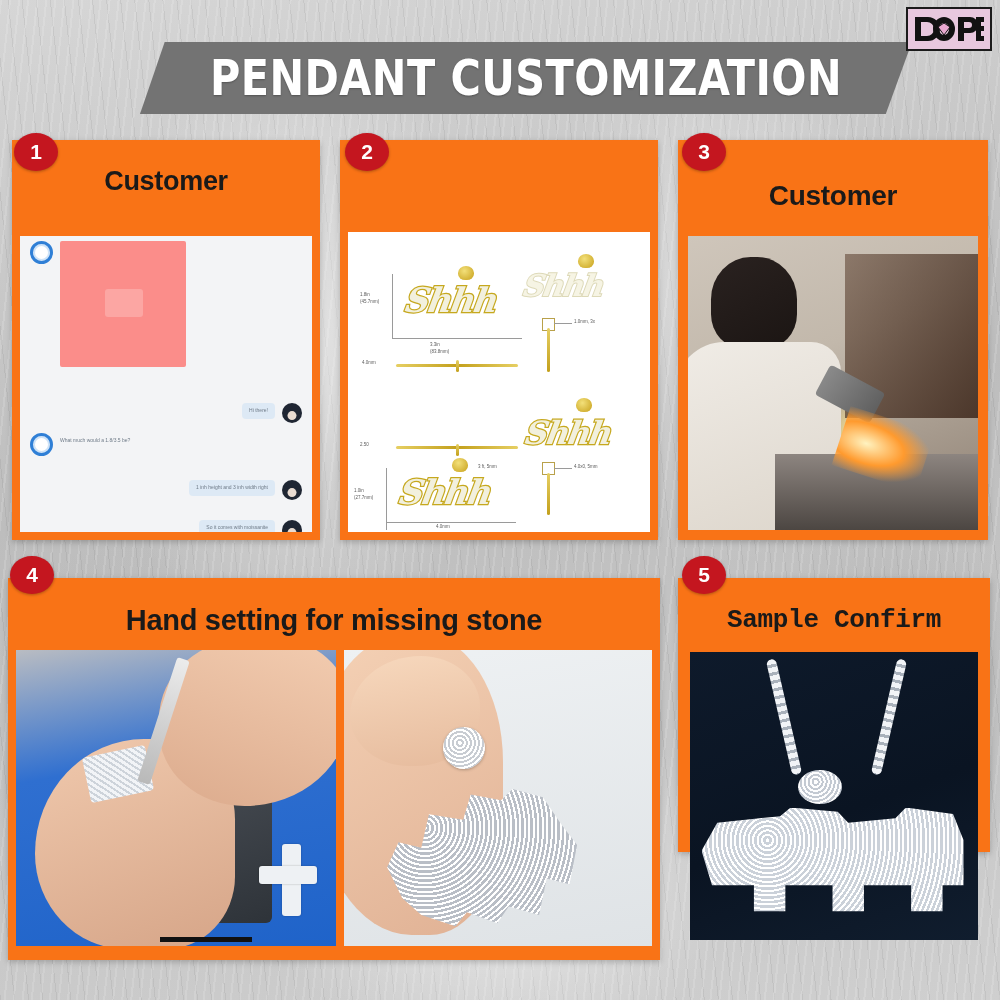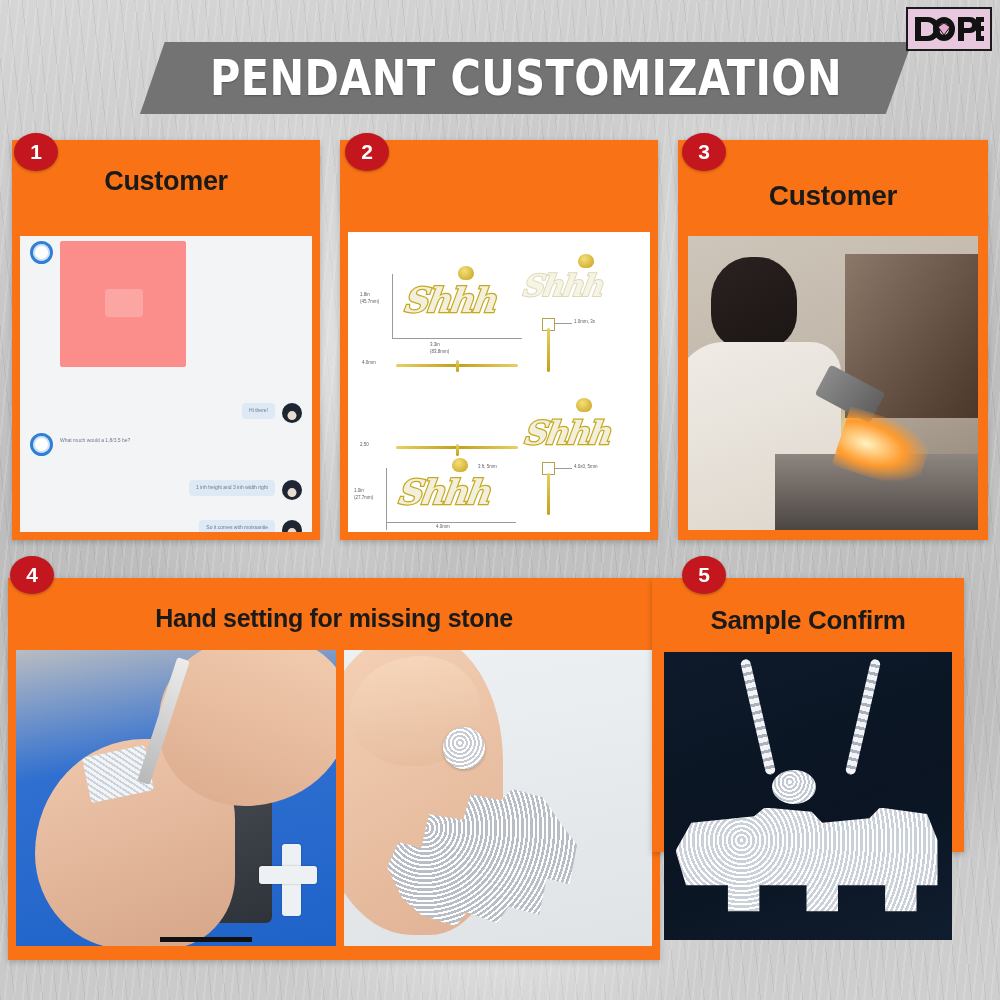--- a/index.html
+++ b/index.html
@@ -110,32 +110,32 @@
     justify-content: center;
     z-index: 6;
     box-shadow: 0 1px 3px rgba(0,0,0,.3);
   }
 
   
   #card1 { left: 12px;  top: 140px; width: 308px; height: 400px; }
   #card2 { left: 340px; top: 140px; width: 318px; height: 400px; }
   #card3 { left: 678px; top: 140px; width: 310px; height: 400px; }
   #card4 { left: 8px;   top: 578px; width: 652px; height: 382px; }
-  #card5 { left: 652px; top: 578px; width: 312px; height: 274px; }
+  #card5 { left: 678px; top: 578px; width: 312px; height: 274px; font-family: Liberation Mono, monospace; }
 
   #badge1 { left: 14px;  top: 133px; }
   #badge2 { left: 345px; top: 133px; }
   #badge3 { left: 682px; top: 133px; }
   #badge4 { left: 10px;  top: 556px; }
   #badge5 { left: 682px; top: 556px; }
 
   #t1 { font-size: 27px; padding-top: 26px; }
   #t2 { font-size: 28px; padding-top: 38px; }
   #t3 { font-size: 28px; padding-top: 40px; }
-  #t4 { font-size: 25px; padding-top: 26px; }
+  #t4 { font-size: 29px; padding-top: 26px; }
   #t5 { font-size: 26px; padding-top: 28px; }
 
   
   #chat {
     position: absolute;
     left: 8px; top: 96px;
     width: 292px; height: 296px;
     background: #f3f4f6;
     overflow: hidden;
   }

